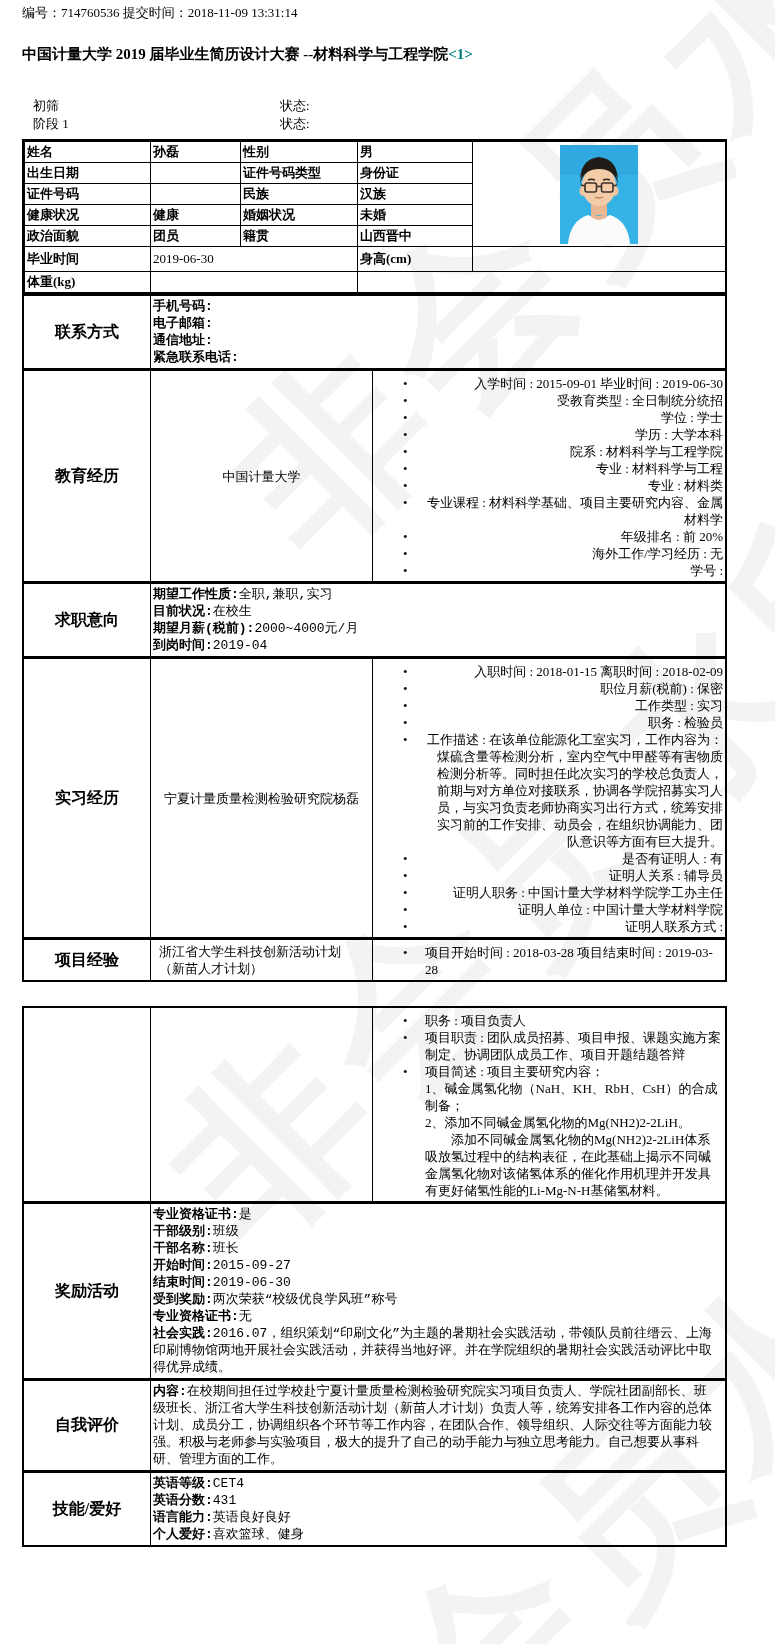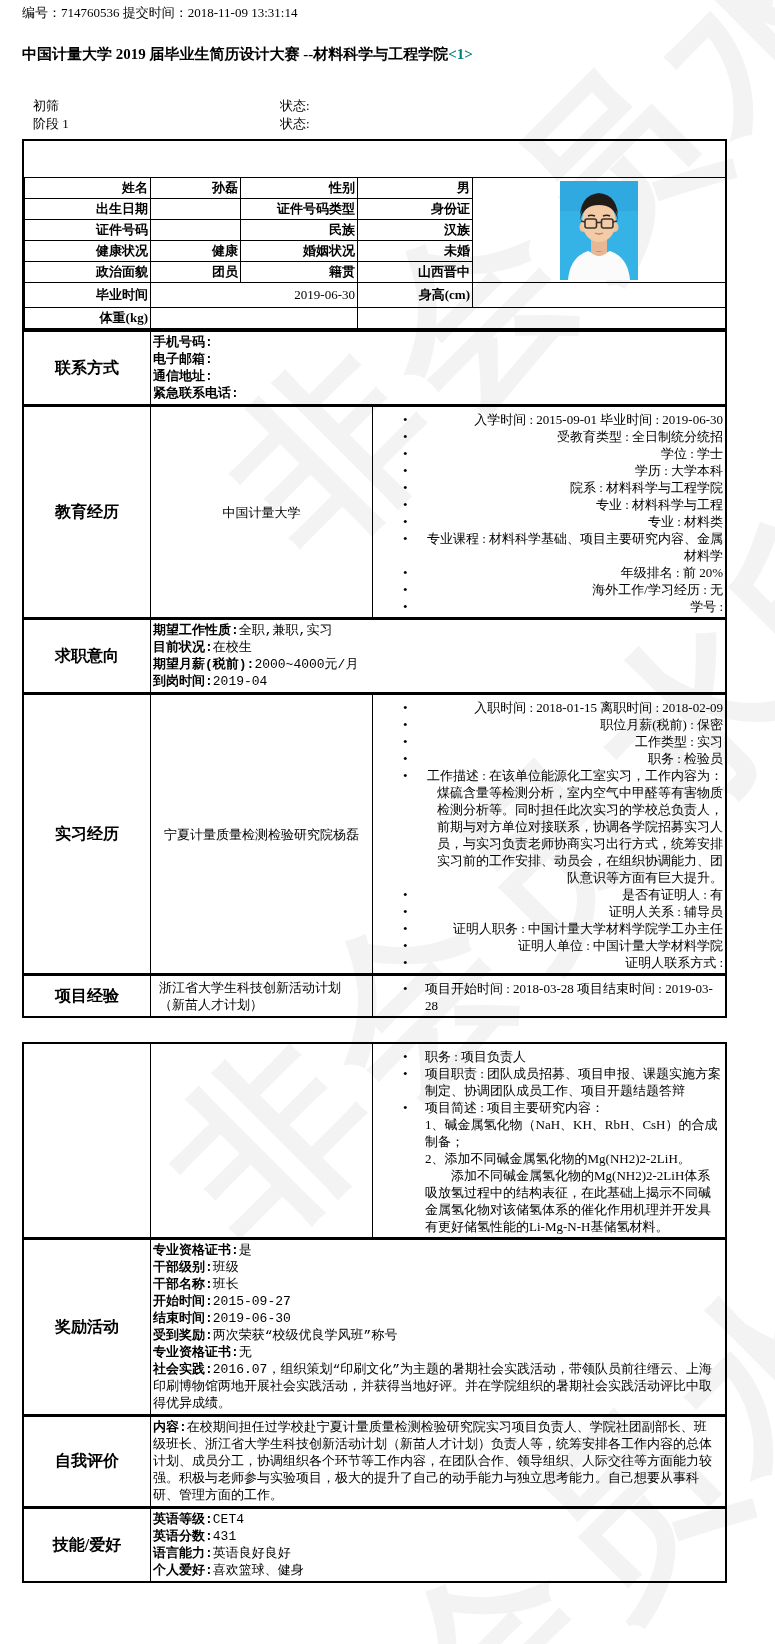--- a/index.html
+++ b/index.html
@@ -20,21 +20,21 @@
   .content{position:relative;z-index:1;padding:5px 0 0 22px;}
   .meta{font-size:13px;line-height:16px;}
   .title{margin-top:23px;font-size:15px;font-weight:bold;line-height:20px;}
   .title .sup{color:#007d7d;font-weight:bold;}
   .status{margin-top:33px;font-size:13px;}
   .status-row{display:flex;line-height:18px;}
   .status-row .stage{width:247px;padding-left:11px;}
   
   .doc{width:701px;border:2px solid #000;margin-top:6px;font-size:13px;background:transparent;}
   .doc2{margin-top:24px;}
-  table.personal{border-collapse:collapse;width:100%;font-weight:bold;text-align:right;table-layout:fixed;margin-top:36px;}
+  table.personal{border-collapse:collapse;width:100%;font-weight:bold;text-align:left;table-layout:fixed;}
   table.personal td{border:1px solid #000;height:20px;padding:0 2px;overflow:hidden;}
   table.personal td.tall{height:24px;}
   table.personal td.normal{font-weight:normal;}
   td.photo-cell{padding:0;}
   .photo{width:78px;height:99px;margin:1px auto;display:block;}
   .sect{border-top:3px solid #000;display:flex;align-items:stretch;}
   .doc2 .sect:first-child{border-top:none;}
   .sec-label{
     width:126px;flex:none;border-right:1px solid #000;
     display:flex;align-items:center;justify-content:center;

